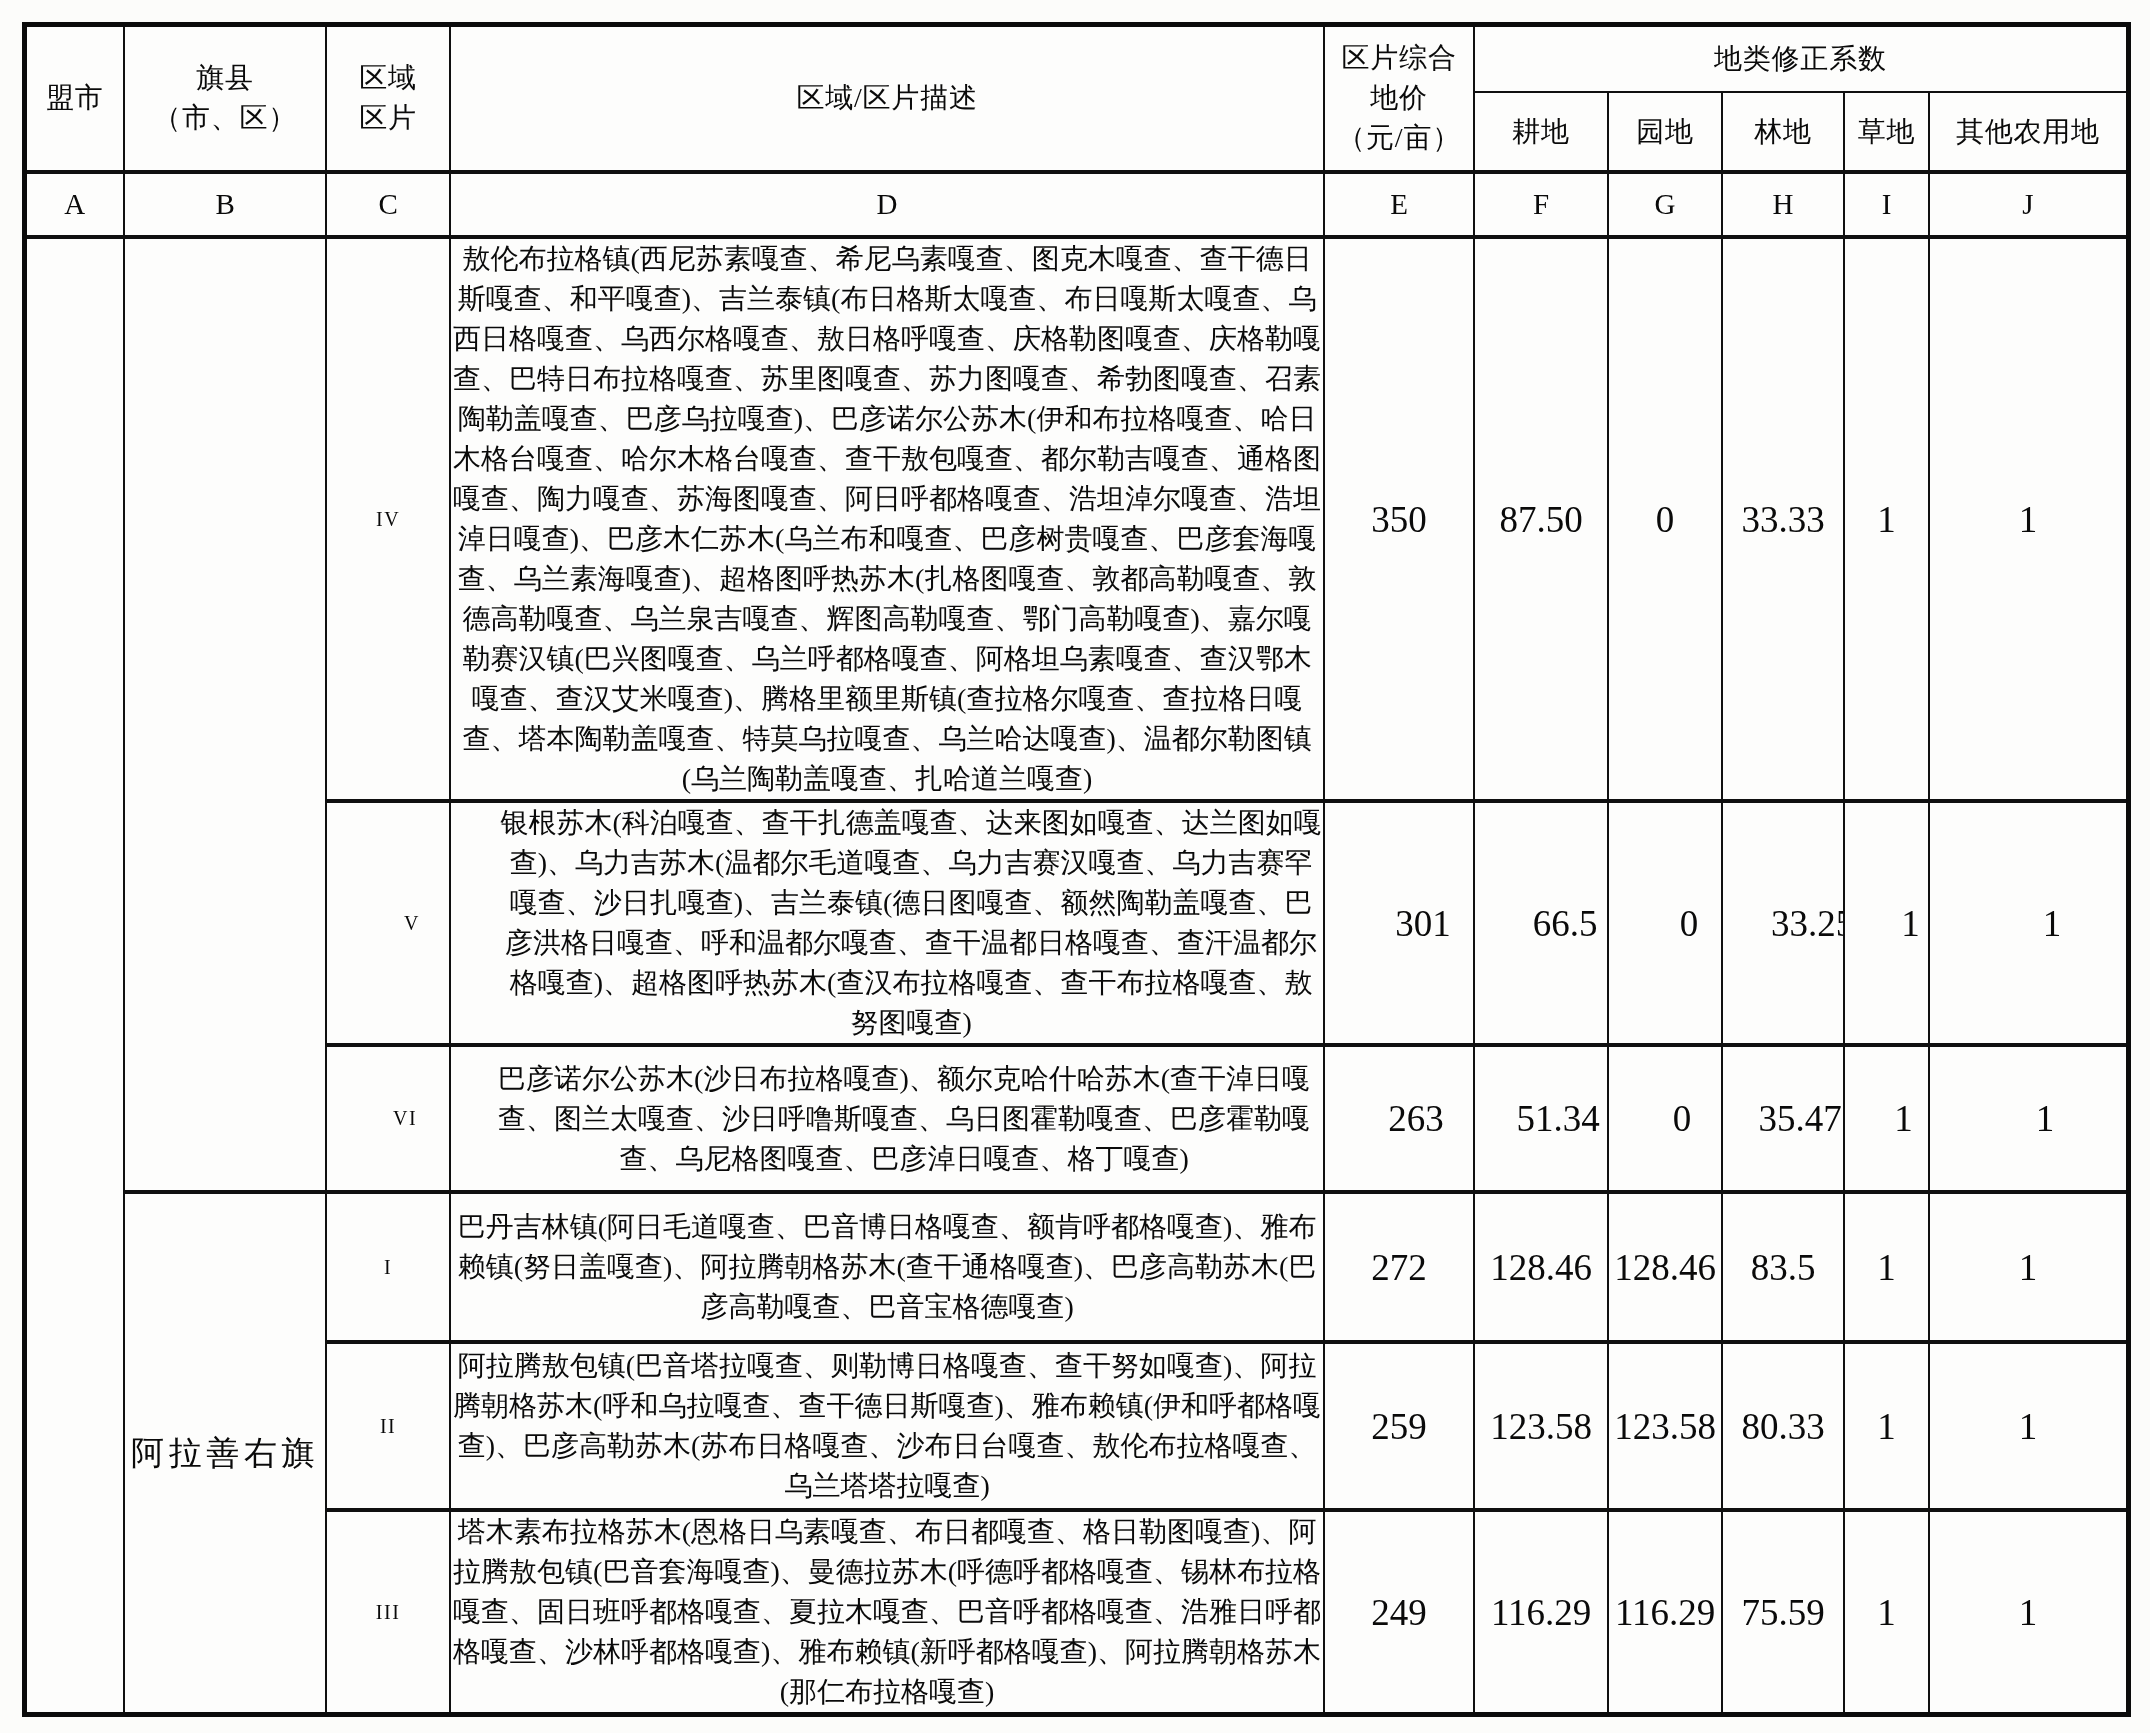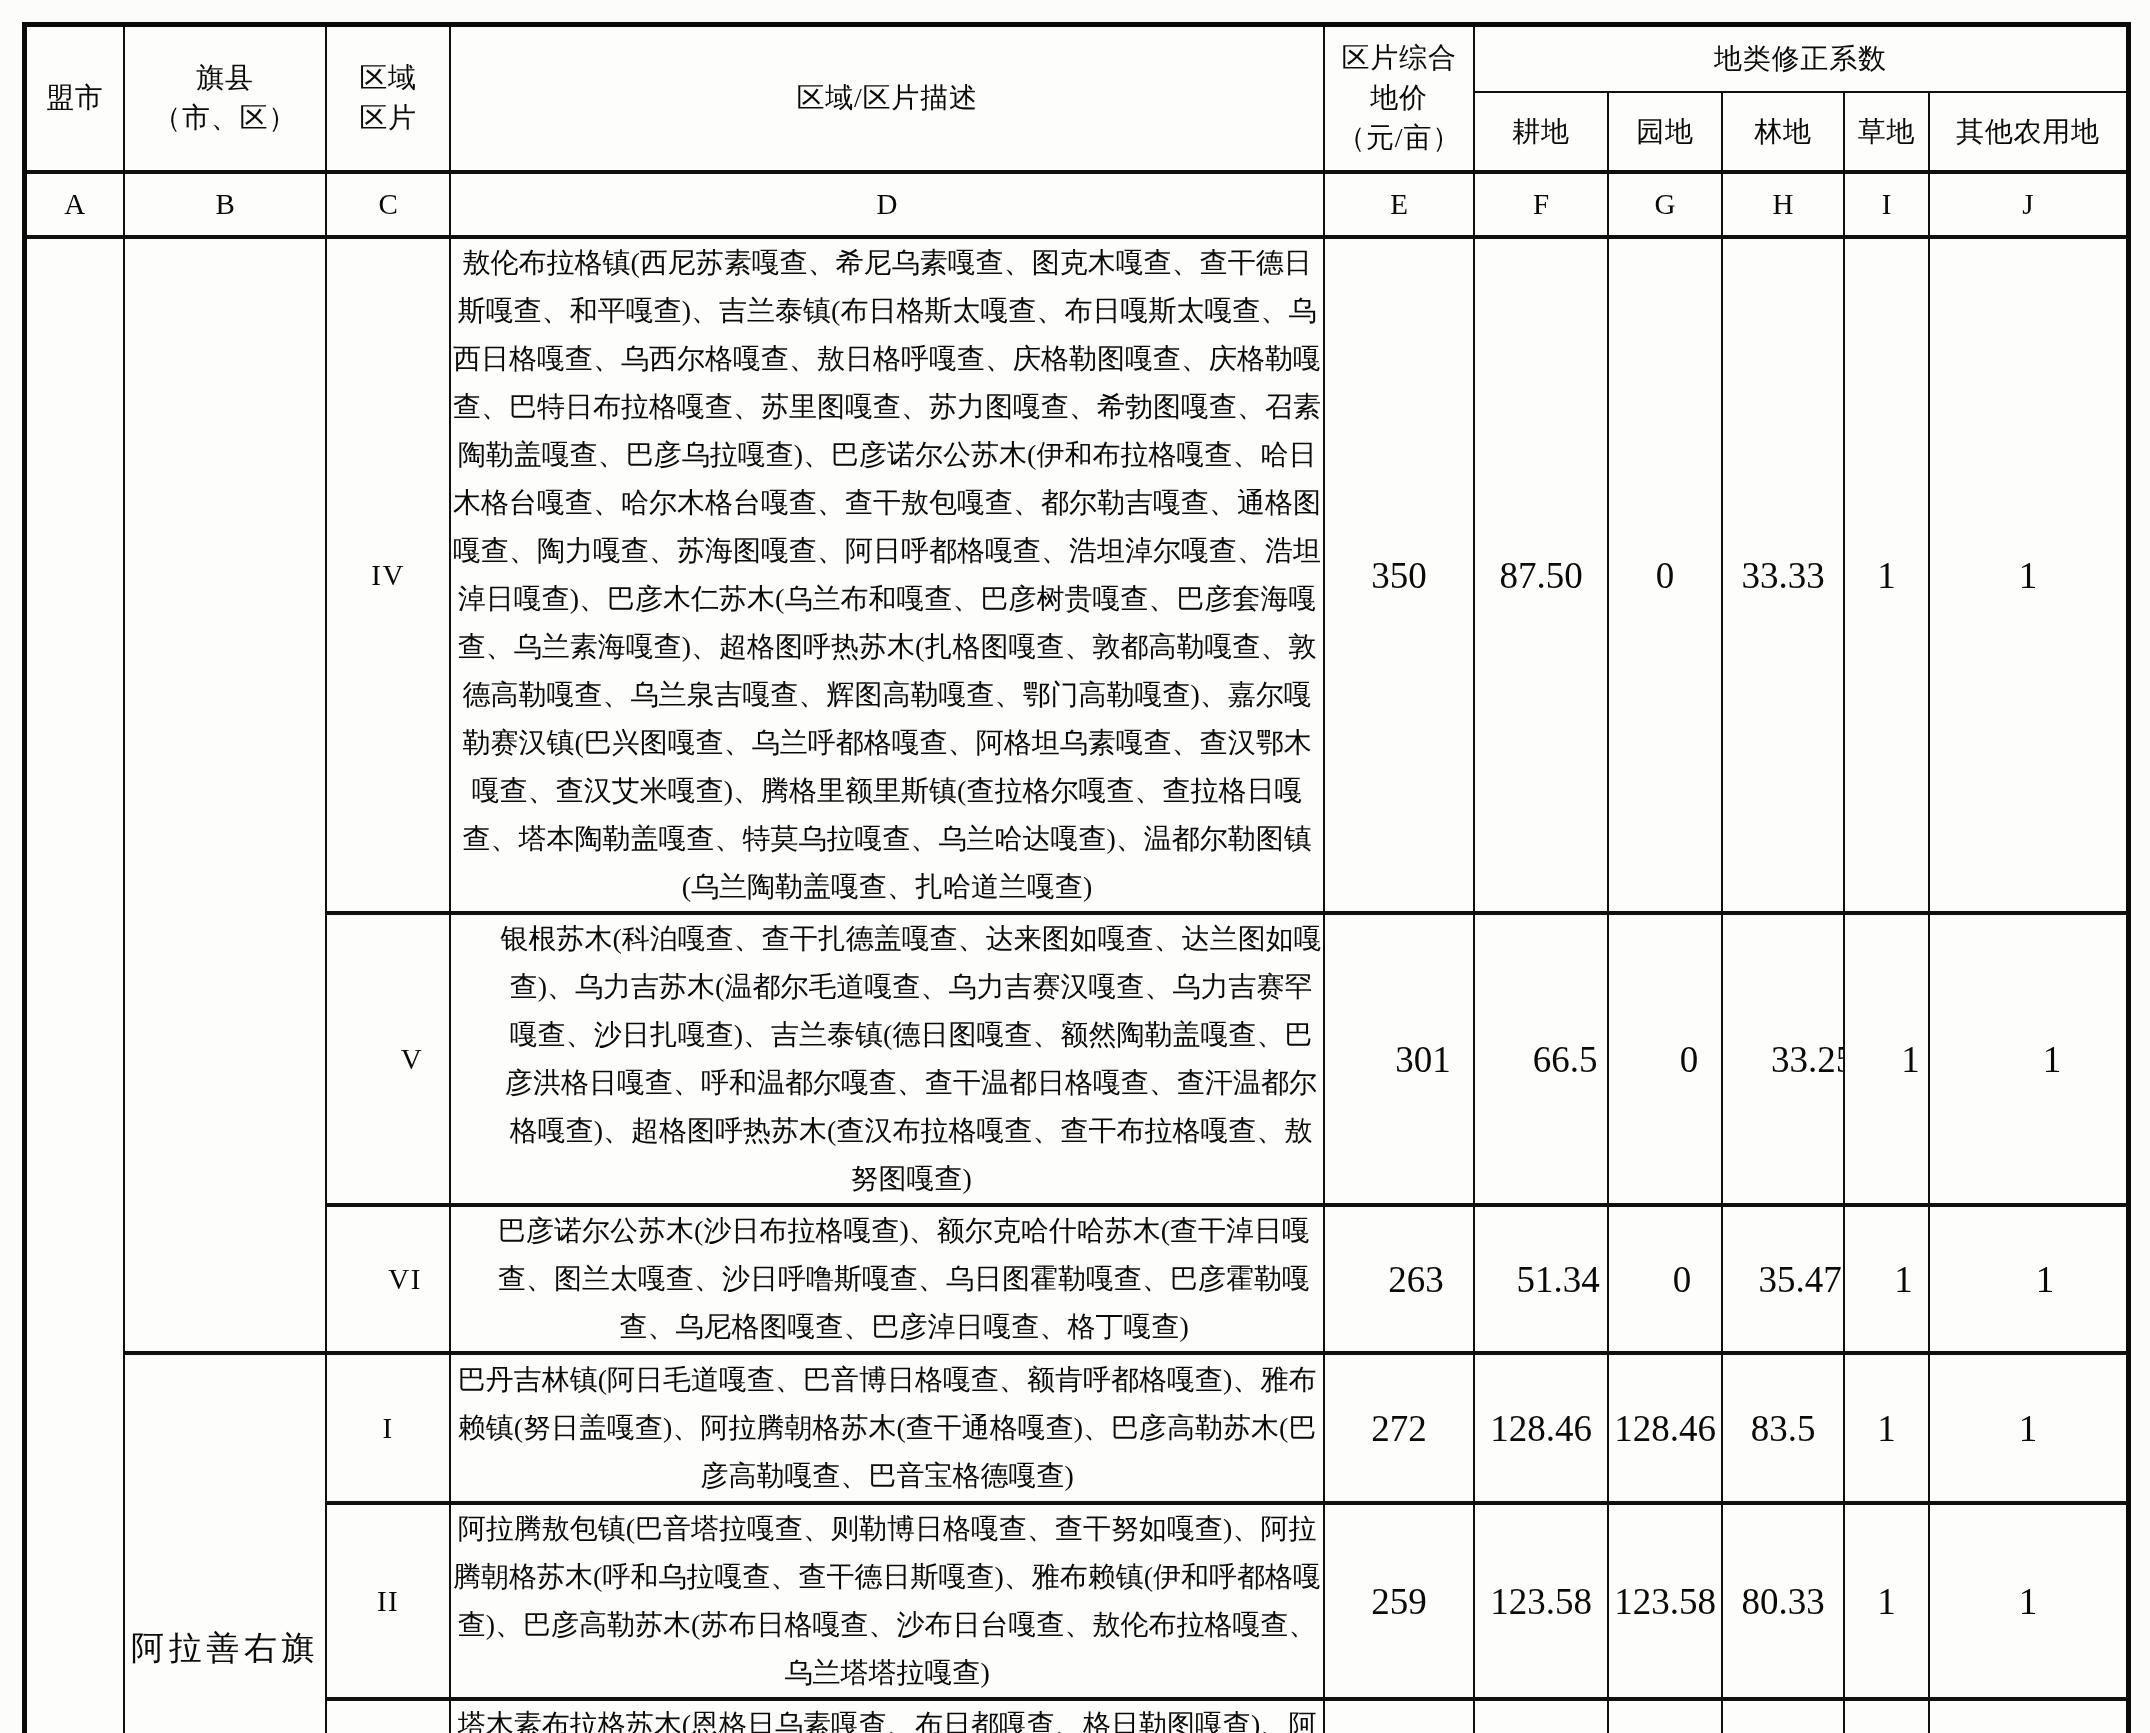--- a/index.html
+++ b/index.html
@@ -59,30 +59,30 @@
     font-size: 28px;
     line-height: 40px;
     white-space: pre-line;
     letter-spacing: 0.8px;
   }
   .letter {           
     font-size: 29px;
     font-weight: normal;
   }
   .zone {             
-    font-size: 29px;
+    font-size: 20px;
     letter-spacing: 1.5px;
   }
   .county {
     font-size: 33px;
     letter-spacing: 4.6px;
   }
   .desc {             
     font-size: 28px;
-    line-height: 48px;
+    line-height: 40px;
     text-align: justify;
     text-justify: inter-ideograph;
     padding: 3.1px 6.2px 3.1px 4.6px;
   }
   .num {              
     font-size: 37px;
   }
 </style>
 </head>
 <body>

